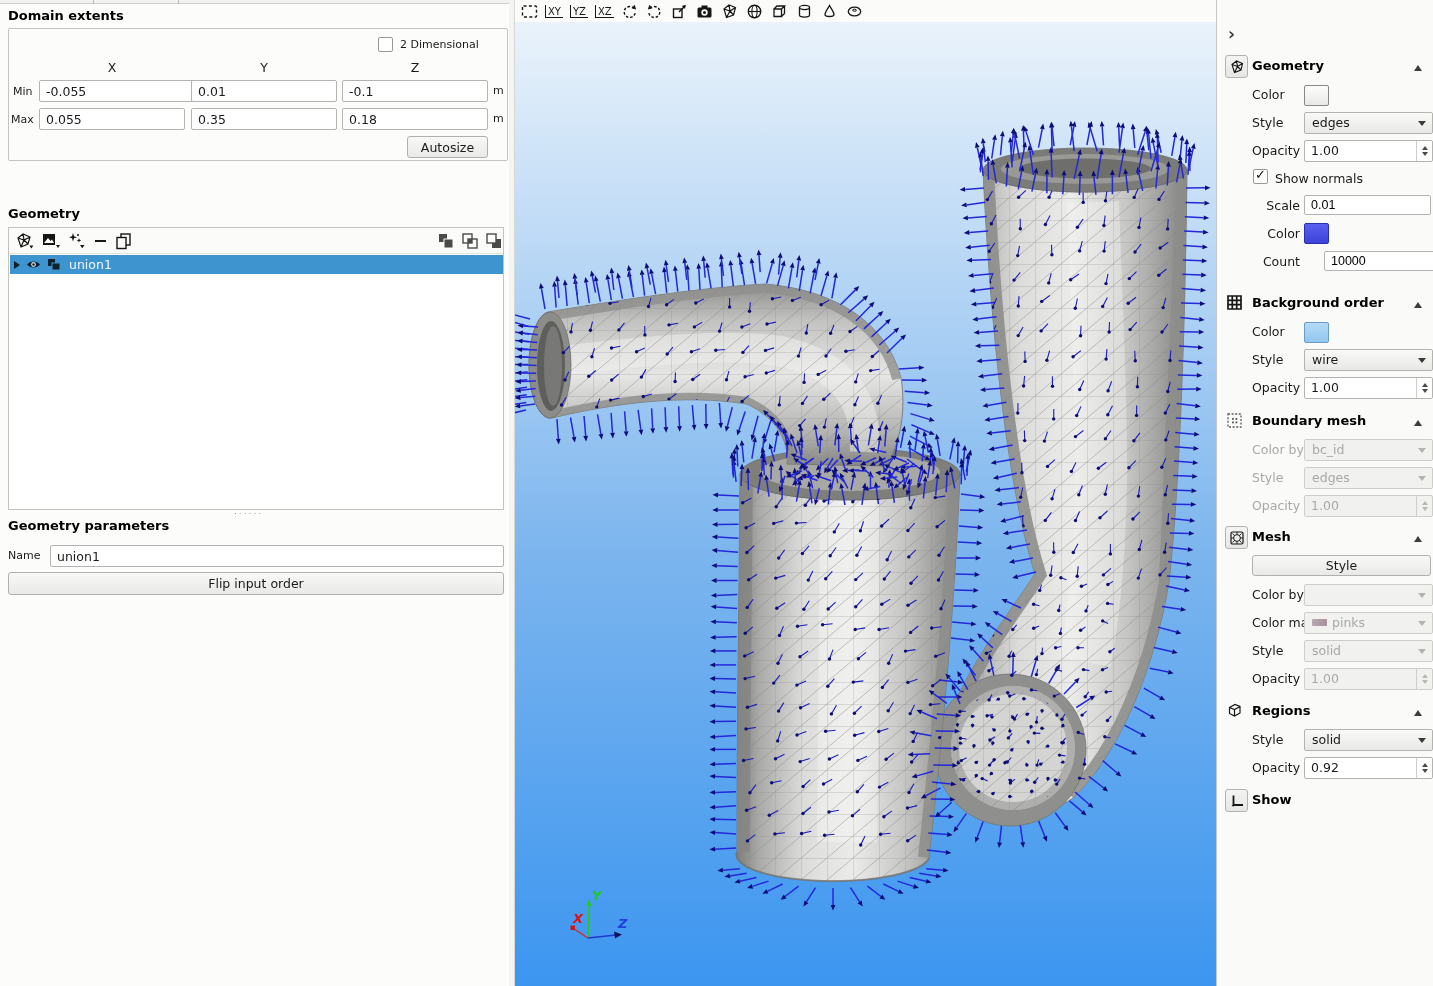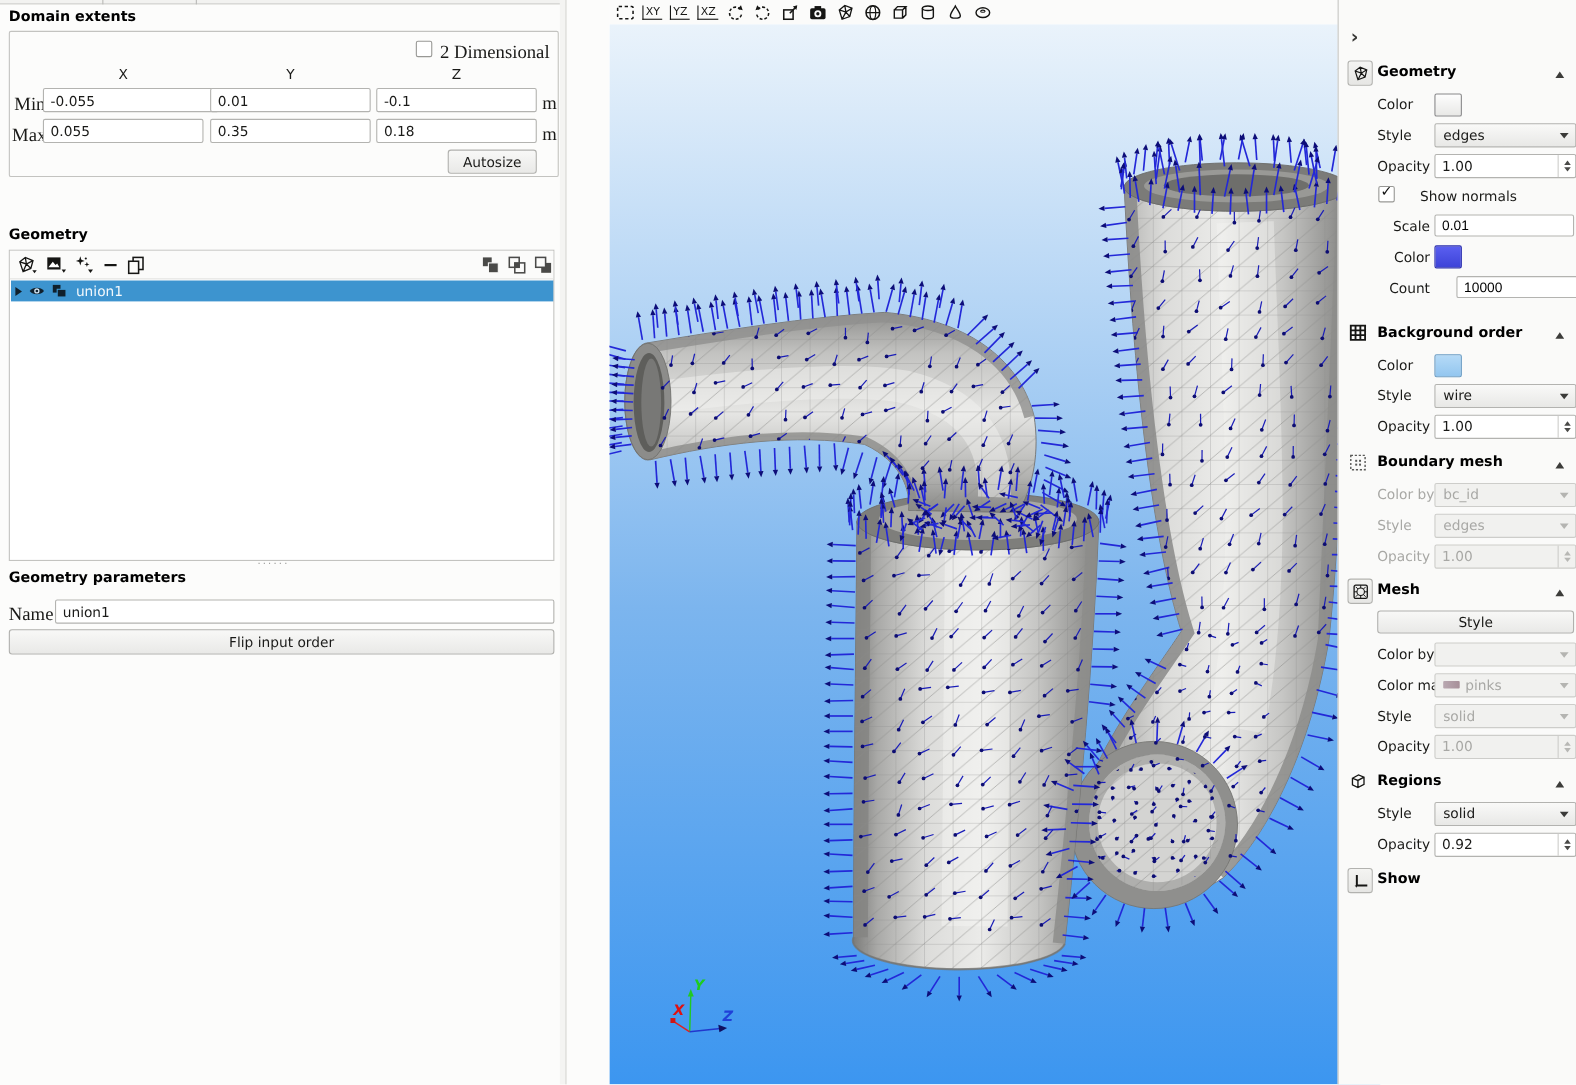--- a/index.html
+++ b/index.html
@@ -5,37 +5,37 @@
   html,body{margin:0;padding:0;}
   body{width:1433px;height:986px;position:relative;font-family:"DejaVu Sans","Liberation Sans",sans-serif;
        font-size:12px;color:#1a1a18;background:#fcfcfb;overflow:hidden;}
   .abs{position:absolute;box-sizing:border-box;}
   
   #left-panel{left:0;top:0;width:509px;height:986px;background:#fcfcfb;}
   .top-strip{left:0;top:0;width:509px;height:4px;background:#f2f2f0;border-bottom:1px solid #cfcfcc;}
   .top-strip i{position:absolute;top:0;width:1px;height:4px;background:#b9b9b6;}
   .sect-title{font-weight:bold;font-size:13px;color:#000;}
   .gbox{border:1px solid #c3c3c0;border-radius:2px;background:#fcfcfb;}
-  .txt{font-size:17px;font-family:Liberation Serif, serif;}
+  .txt{font-size:11px;}
   input.fld{border:1px solid #b3b3b0;border-radius:2px;background:#fff;font:12.5px "DejaVu Sans",sans-serif;
             padding:1px 6px;color:#1a1a18;outline:none;box-sizing:border-box;}
   .btn{border:1px solid #b0b0ad;border-radius:3px;background:linear-gradient(#f8f8f7,#e9e9e7);
        font:12.5px "DejaVu Sans",sans-serif;color:#1a1a18;display:flex;align-items:center;justify-content:center;cursor:default;}
   .cb{width:15px;height:15px;border:1px solid #989895;border-radius:2px;background:#fff;position:relative;}
   .cb span{position:absolute;left:1px;top:-3px;font-size:13px;font-weight:bold;color:#111;}
   .colhdr{text-align:center;font-size:12.5px;}
   .icon-flat{display:inline-flex;align-items:center;justify-content:center;}
   
   #geo-box{left:8px;top:227px;width:496px;height:283px;border:1px solid #c3c3c0;background:#fff;}
   #geo-toolbar{left:0;top:0;width:494px;height:26px;background:#fbfbfa;border-bottom:1px solid #e3e3e0;}
   .sel-row{left:1px;top:27px;width:493px;height:19px;background:#3d94cf;display:flex;align-items:center;color:#f2f8fc;}
   .expander{width:0;height:0;border-top:4px solid transparent;border-bottom:4px solid transparent;border-left:6px solid #10202c;margin:0 6px 0 4px;}
   .dots-handle{color:#9a9a97;font-size:9px;letter-spacing:2px;line-height:4px;}
   
-  #viewport{left:515px;top:0;width:701px;height:986px;background:#fff;margin-left:39px;}
+  #viewport{left:515px;top:0;width:701px;height:986px;background:#fff;}
   #vp-toolbar{left:0;top:0;width:701px;height:22px;background:#fbfbfa;display:flex;align-items:center;gap:7px;padding-left:5px;box-sizing:border-box;}
   .vpi{display:inline-flex;align-items:center;justify-content:center;width:18px;height:18px;}
   .axis-lbl{border-left:1.5px solid #161614;border-bottom:1.5px solid #161614;font-size:10px;padding:1px 2px 0 2px;color:#161614;line-height:11px;}
   #vsplit{left:509px;top:0;width:6px;height:986px;background:#f4f4f2;border-right:1px solid #d7d7d4;}
   
   #right-panel{left:1216px;top:0;width:217px;height:986px;background:#fafaf9;border-left:1px solid #c6c6c3;}
   .rp-lbl{position:absolute;left:35px;font-size:12.5px;color:#1a1a18;}
   .rp-lbl.dis, .rp-ctl.dis, .cmb.dis .cmb-t{color:#a8a8a5;}
   .rp-sub{position:absolute;left:30px;width:53px;text-align:right;font-size:12.5px;}
   .hdr-t{position:absolute;left:35px;font-weight:bold;font-size:13px;color:#000;}
@@ -2118,21 +2118,21 @@
     <span class="sp-t">1.00</span>
     <span class="sp-b">
         <i class="sp-u"></i>
         <i class="sp-d"></i>
       </span>
   </div>
 
   <div class="abs cb" style="left:36px;top:169px">
     <span>✓</span>
   </div>
-  <div class="rp-lbl" style="left:74px;top:171px">Show normals</div>
+  <div class="rp-lbl" style="left:58px;top:171px">Show normals</div>
 
   <div class="rp-sub" style="top:198px">Scale</div>
   <input class="ledit" style="top: 195px;" value="0.01">
 
   <div class="rp-sub" style="top:226px">Color</div>
   <div class="swatch" style="top:223px;border-color:#2b2fae;background:linear-gradient(#5a5ff0,#3d43d8)"></div>
 
   <div class="rp-sub" style="top:254px">Count</div>
   <input class="ledit" style="top: 251px; margin-left: 20px;" value="10000">
 

